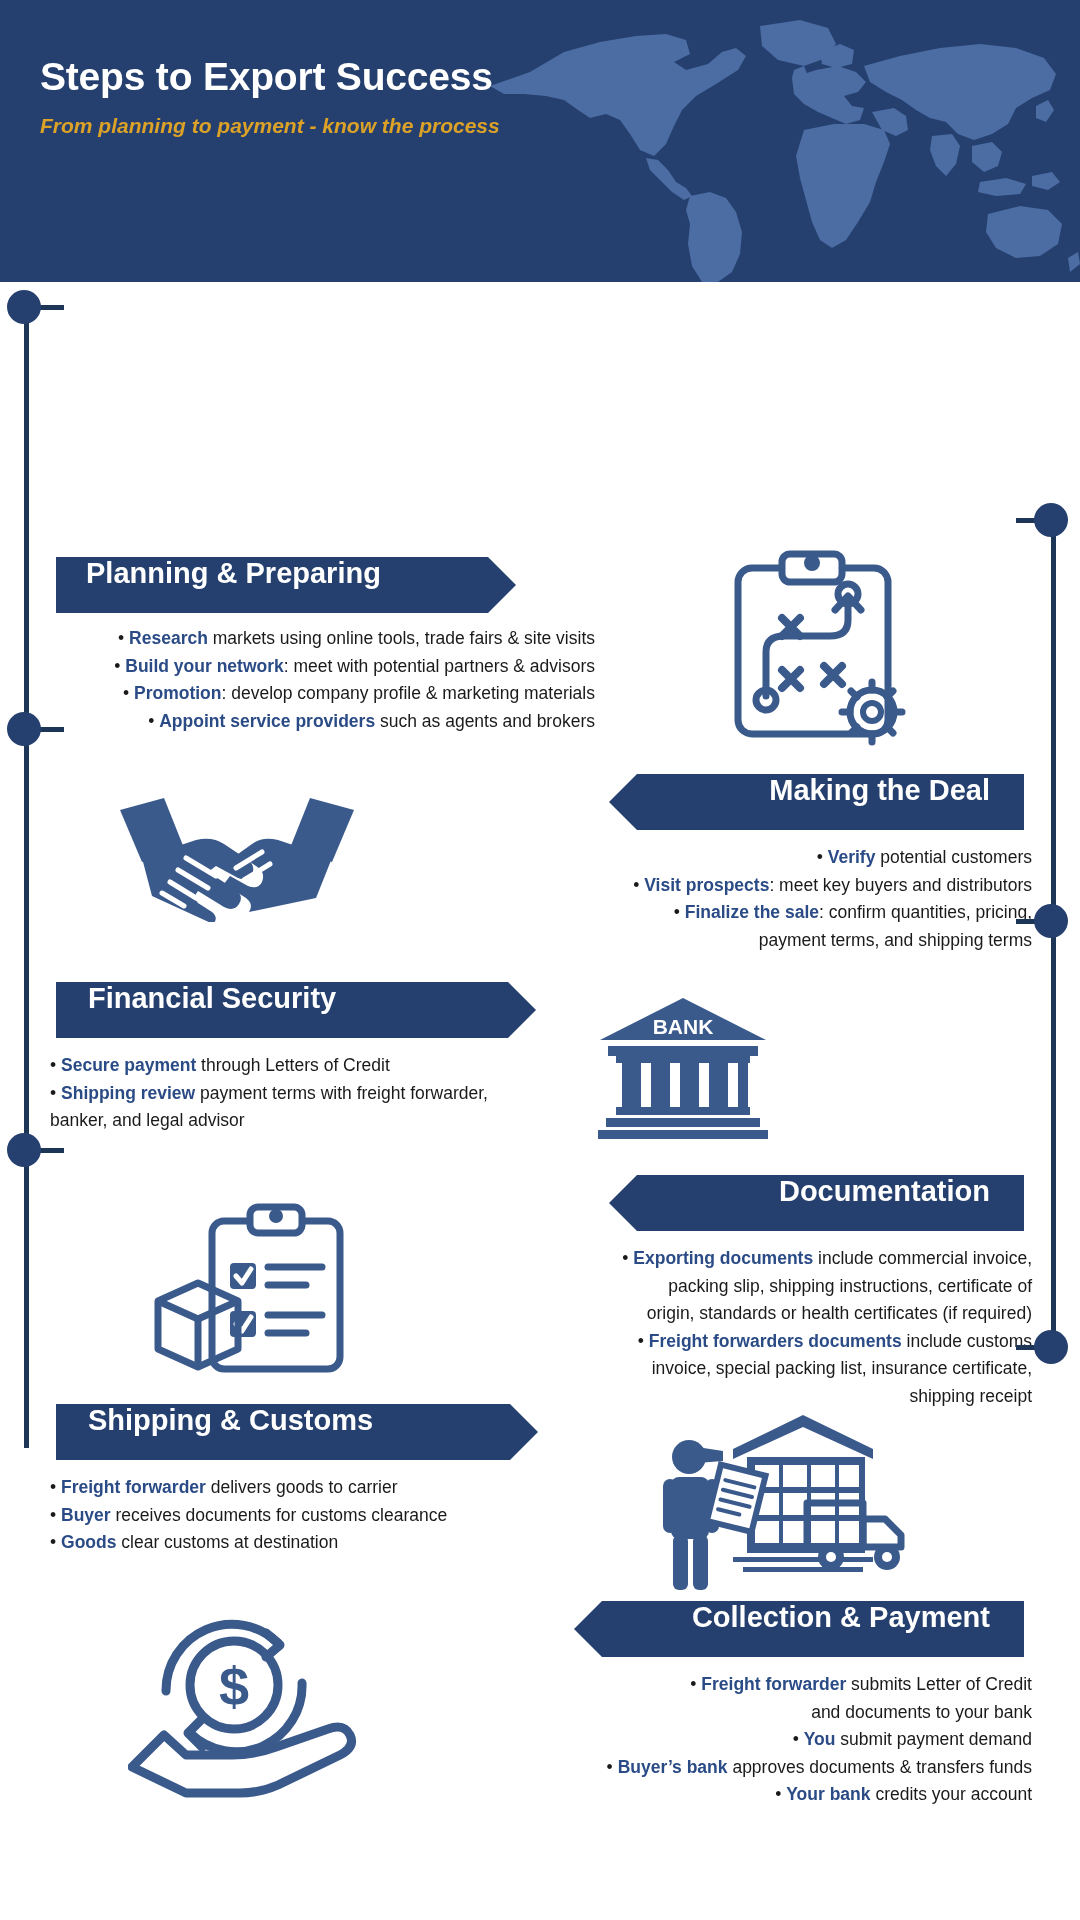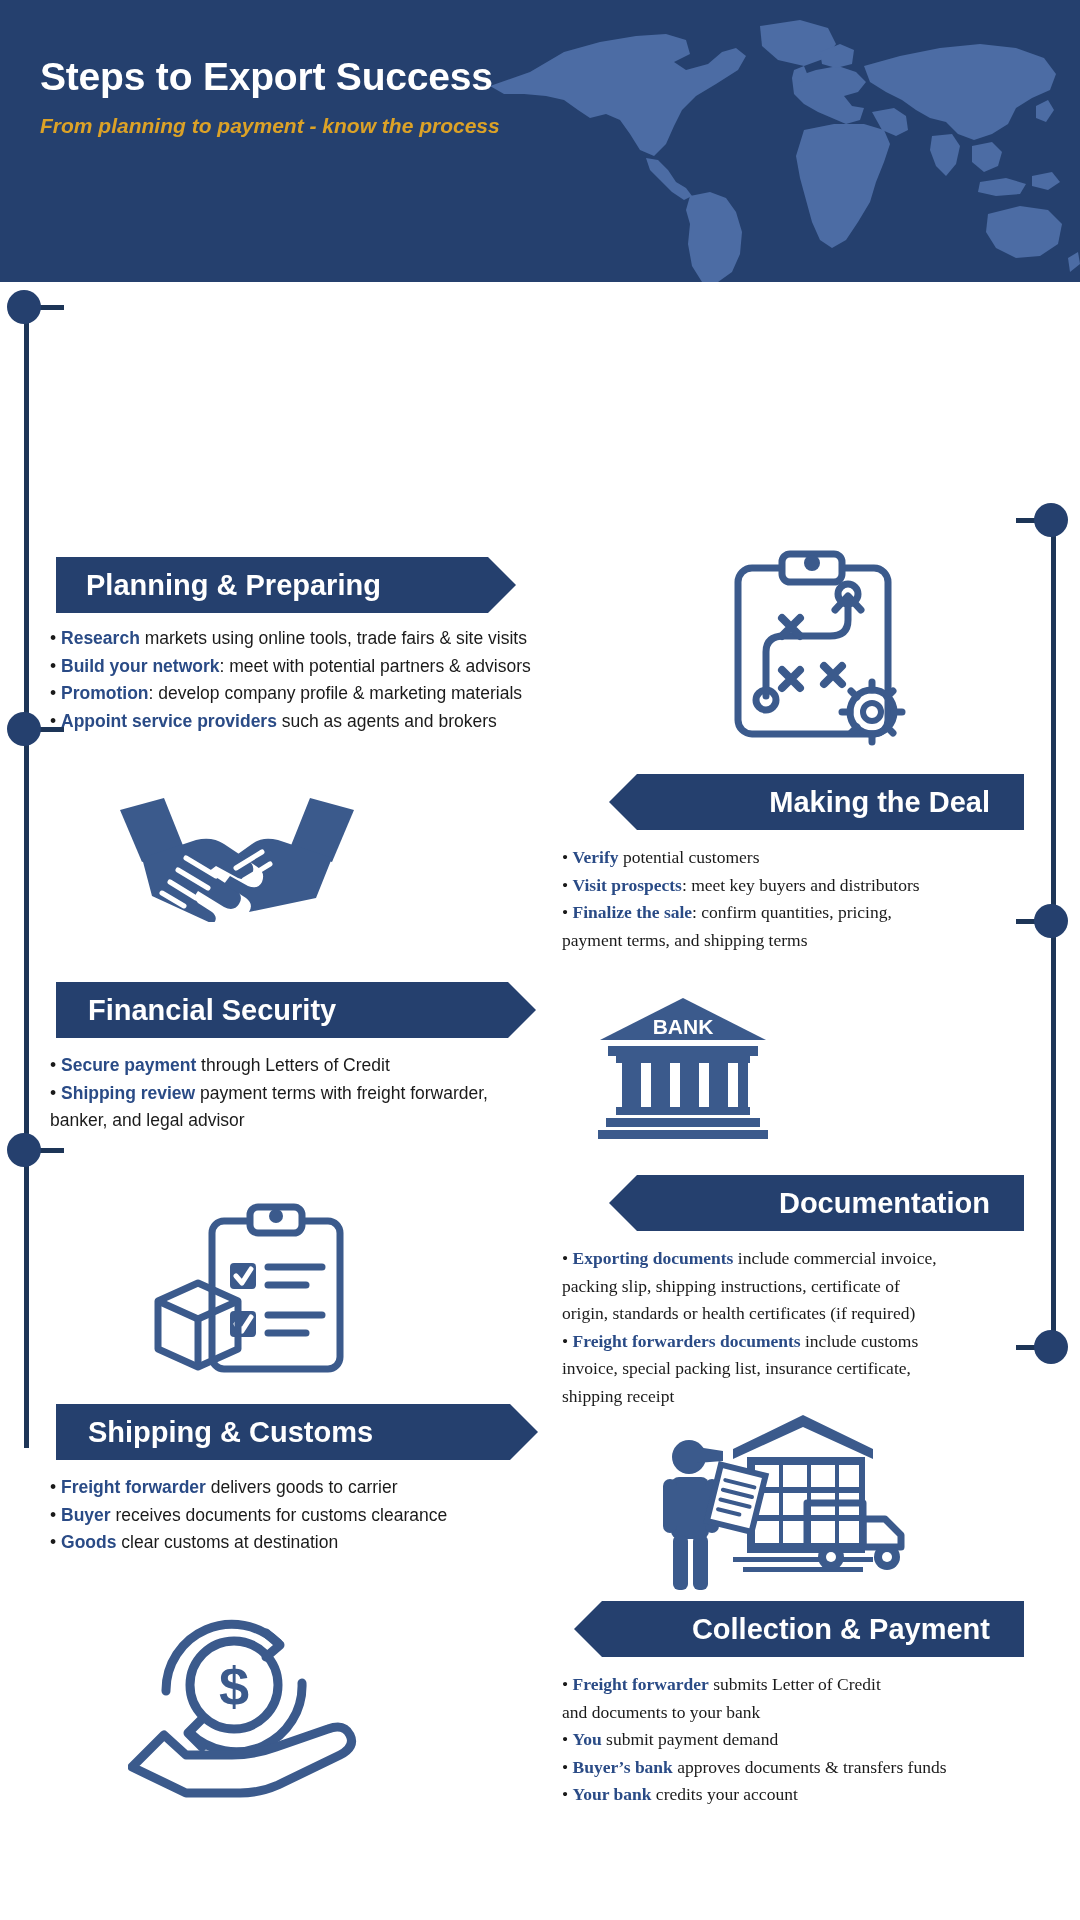--- a/index.html
+++ b/index.html
@@ -46,39 +46,39 @@
   .connector {
     position: absolute; height: 5px; background: #1d3557; z-index: 2;
   }
 
   
   .section { position: absolute; width: 1080px; }
 
   .banner {
     position: absolute; height: 56px;
     background: #25406e;
-    display: flex; align-items: center;
+    display: flex; 
   }
   .banner-left {
     left: 56px; width: 460px;
     clip-path: polygon(0 0, calc(100% - 28px) 0, 100% 50%, calc(100% - 28px) 100%, 0 100%);
     padding-left: 30px; justify-content: flex-start;
   }
   .banner-right {
     right: 56px; width: 415px;
     clip-path: polygon(28px 0, 100% 0, 100% 100%, 28px 100%, 0 50%);
     padding-right: 34px; justify-content: flex-end;
   }
   .banner-title {
     color: #ffffff; font-size: 29px; font-weight: bold; white-space: nowrap;
   }
 
   .bullets { position: absolute; }
   .bullets-left  { left: 50px; text-align: left;  width: 545px; }
-  .bullets-right { right: 48px; width: 470px; font-family: Liberation Serif, serif; }
+  .bullets-right { right: 48px; text-align: right; width: 470px; }
   .bullet {
     font-size: 17.5px; color: #1a1a1a; line-height: 1.52;
     margin-bottom: 1px;
   }
   .bullet b { color: #2a4b86; font-weight: bold; }
   .dot { color: #1a1a1a; }
 
   .icon-wrap { position: absolute; }
   svg { display: block; }
 </style>
@@ -162,21 +162,21 @@
   <div class="connector" style="left:40px; top:1148px; width:24px;"></div>
 
   <div class="node" style="left:1034px; top:1330px;"></div>
   <div class="connector" style="left:1016px; top:1345px; width:24px;"></div>
 
   <div class="section">
     <div class="banner banner-left" style="top:275px; width:460px;">
       <span class="banner-title">Planning &amp; Preparing</span>
     </div>
 
-    <div class="bullets bullets-left" style="top:343px;">
+    <div class="bullets bullets-left" style="top:343px;text-align:right;">
       <div class="bullet"><span class="dot">•</span> <b>Research</b><span> markets using online tools, trade fairs &amp; site visits</span></div>
       <div class="bullet"><span class="dot">•</span> <b>Build your network</b><span>: meet with potential partners &amp; advisors</span></div>
       <div class="bullet"><span class="dot">•</span> <b>Promotion</b><span>: develop company profile &amp; marketing materials</span></div>
       <div class="bullet"><span class="dot">•</span> <b>Appoint service providers</b><span> such as agents and brokers</span></div>
     </div>
 
     <div class="icon-wrap" style="left:720px; top:262px;">
       <svg width="200" height="210" viewBox="0 0 200 210">
         <g fill="none" stroke="#3b5a8c" stroke-width="7">
           <rect x="18" y="24" width="150" height="166" rx="14"></rect>

